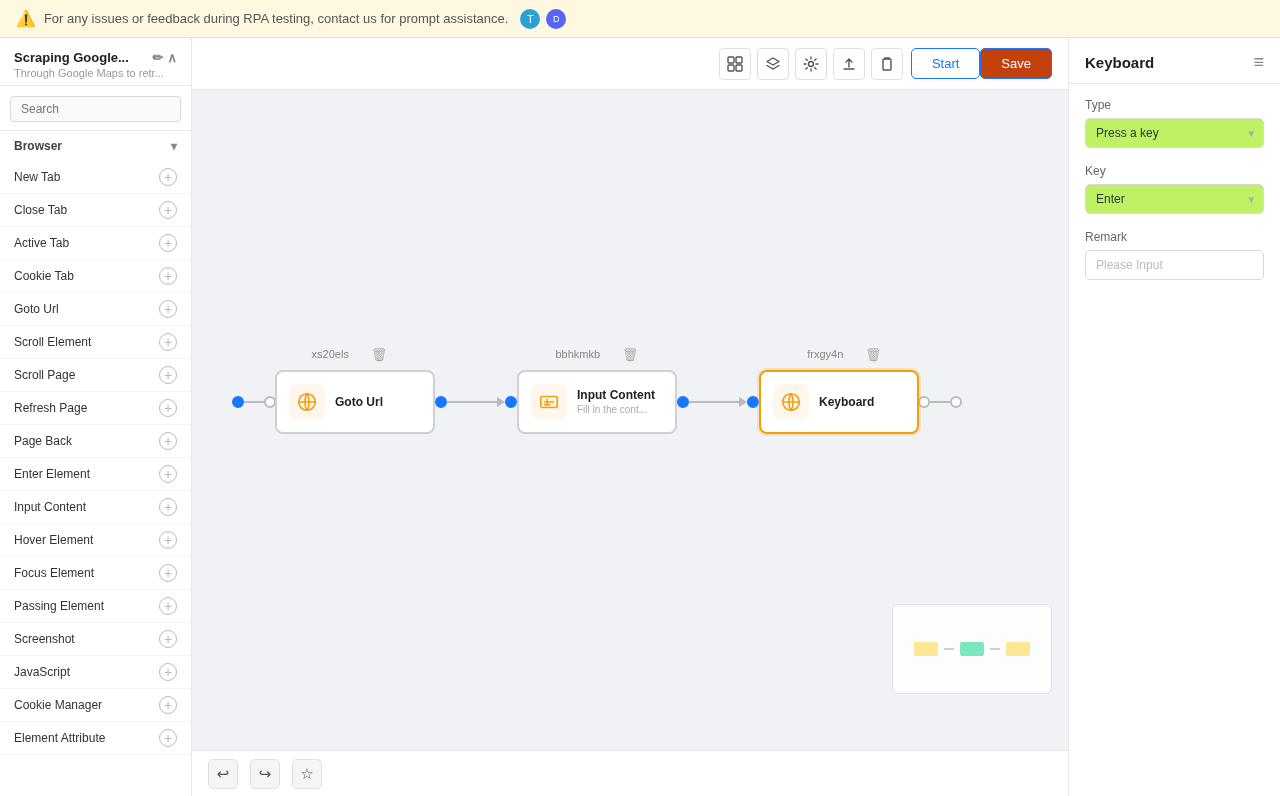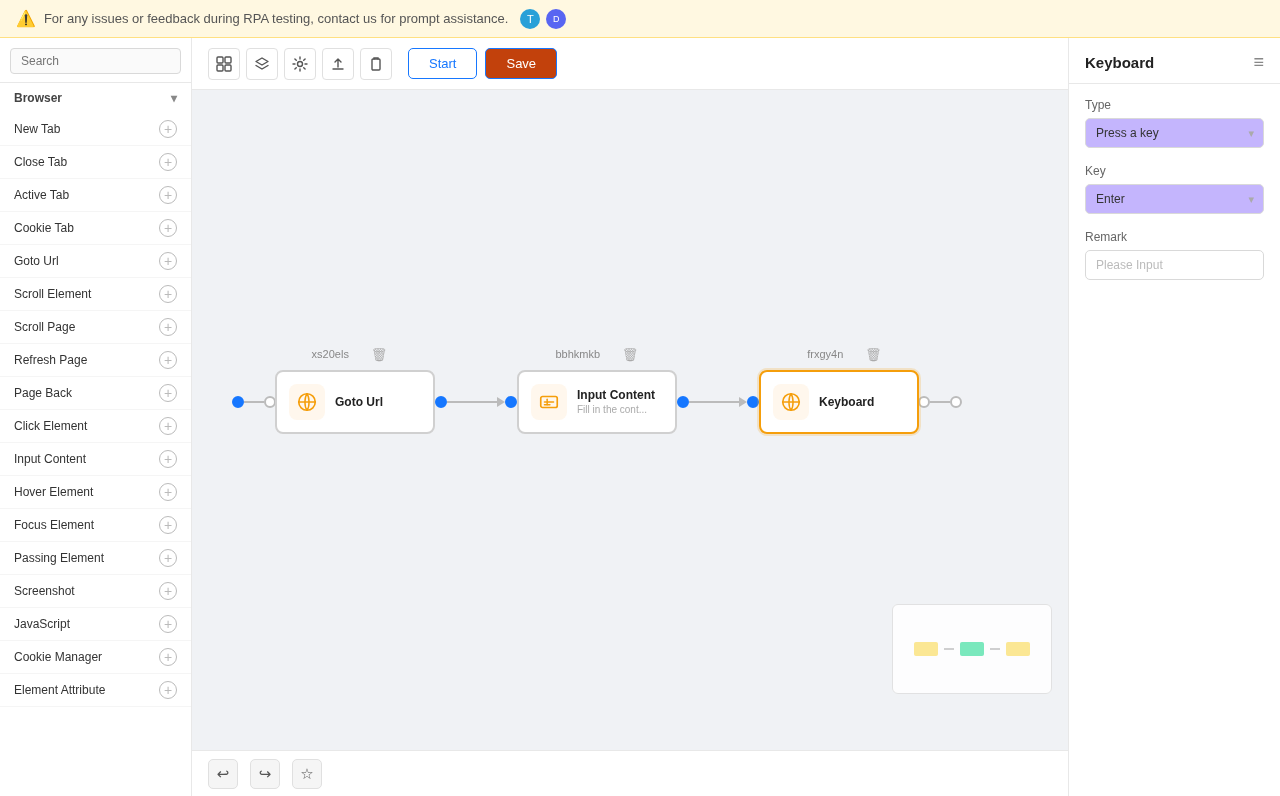--- a/index.html
+++ b/index.html
@@ -104,22 +104,22 @@
       position: relative;
       background: #f0f2f5;
     }
 
     .toolbar {
       height: 52px;
       background: #fff;
       border-bottom: 1px solid #e8e8e8;
       display: flex;
       align-items: center;
+      justify-content: flex-end;
       padding: 0 16px;
-      gap: 8px;
     }
     .toolbar-icons {
       display: flex;
       align-items: center;
       gap: 6px;
       margin-right: 8px;
     }
     .toolbar-icon-btn {
       width: 32px; height: 32px;
       border-radius: 4px;
@@ -310,21 +310,21 @@
     .field-select-wrap {
       position: relative;
     }
     .field-select-wrap select {
       width: 100%;
       padding: 7px 28px 7px 10px;
       border: 1px solid #d9d9d9;
       border-radius: 5px;
       font-size: 12px;
       color: #333;
-      background: #c4b5fd;
+      background: #bef264;
       appearance: none;
       cursor: pointer;
       outline: none;
     }
     .field-select-wrap .chevron-down {
       position: absolute;
       right: 10px;
       top: 50%;
       transform: translateY(-50%);
       color: #aaa;
@@ -351,20 +351,30 @@
   <span>For any issues or feedback during RPA testing, contact us for prompt assistance.</span>
   <span class="icons">
     <span class="tg-icon">T</span>
     <span class="dc-icon">D</span>
   </span>
 </div>
 
 <div class="main-layout">
 
   <div class="sidebar">
+    <div class="sidebar-header">
+      <div class="project-name">
+        <span>Scraping Google...</span>
+        <span style="display:flex;gap:4px;">
+          <span class="edit-icon">✏</span>
+          <span class="collapse-icon">∧</span>
+        </span>
+      </div>
+      <div class="project-subtitle">Through Google Maps to retr...</div>
+    </div>
 
     <div class="search-box">
       <input type="text" placeholder="Search" style="">
     </div>
 
     <div class="section-header">
       <span>Browser</span>
       <span class="chevron">▾</span>
     </div>
 
@@ -400,21 +410,21 @@
         </div>
         <div class="sidebar-item">
           <span>Refresh Page</span>
           <span class="add-icon">+</span>
         </div>
         <div class="sidebar-item">
           <span>Page Back</span>
           <span class="add-icon">+</span>
         </div>
         <div class="sidebar-item">
-          <span>Click Element</span>
+          <span>Enter Element</span>
           <span class="add-icon">+</span>
         </div>
         <div class="sidebar-item">
           <span>Input Content</span>
           <span class="add-icon">+</span>
         </div>
         <div class="sidebar-item">
           <span>Hover Element</span>
           <span class="add-icon">+</span>
         </div>

